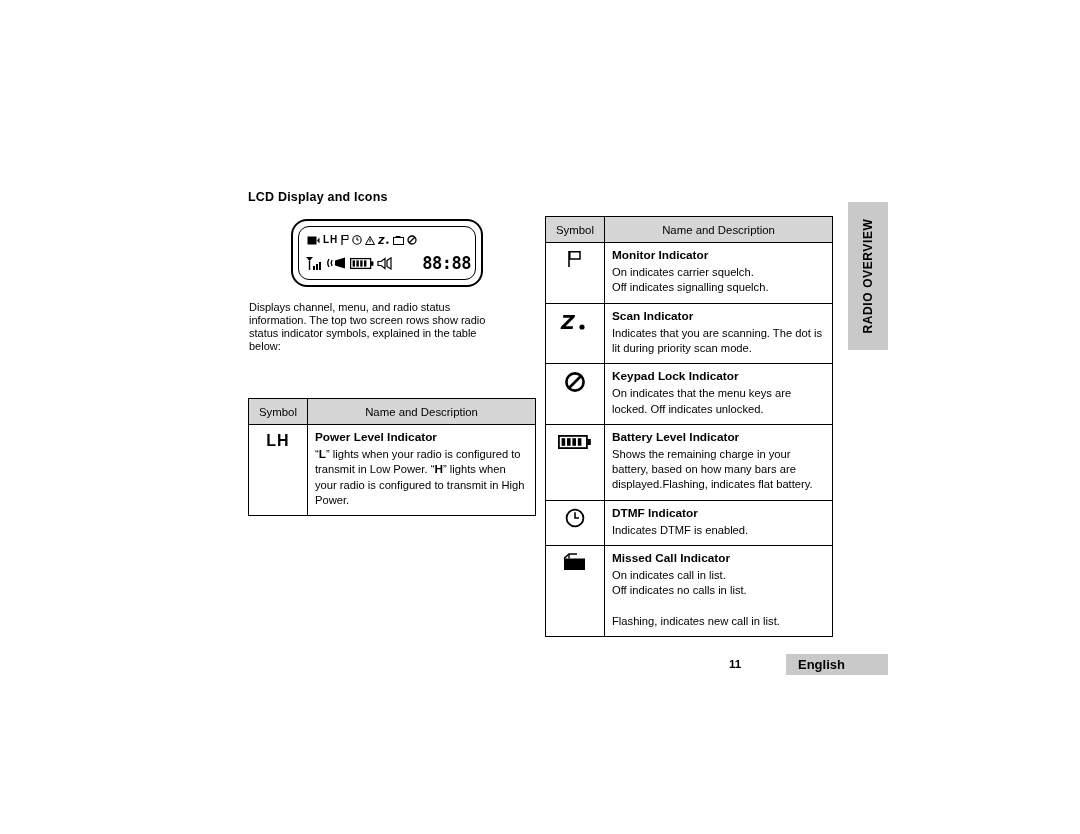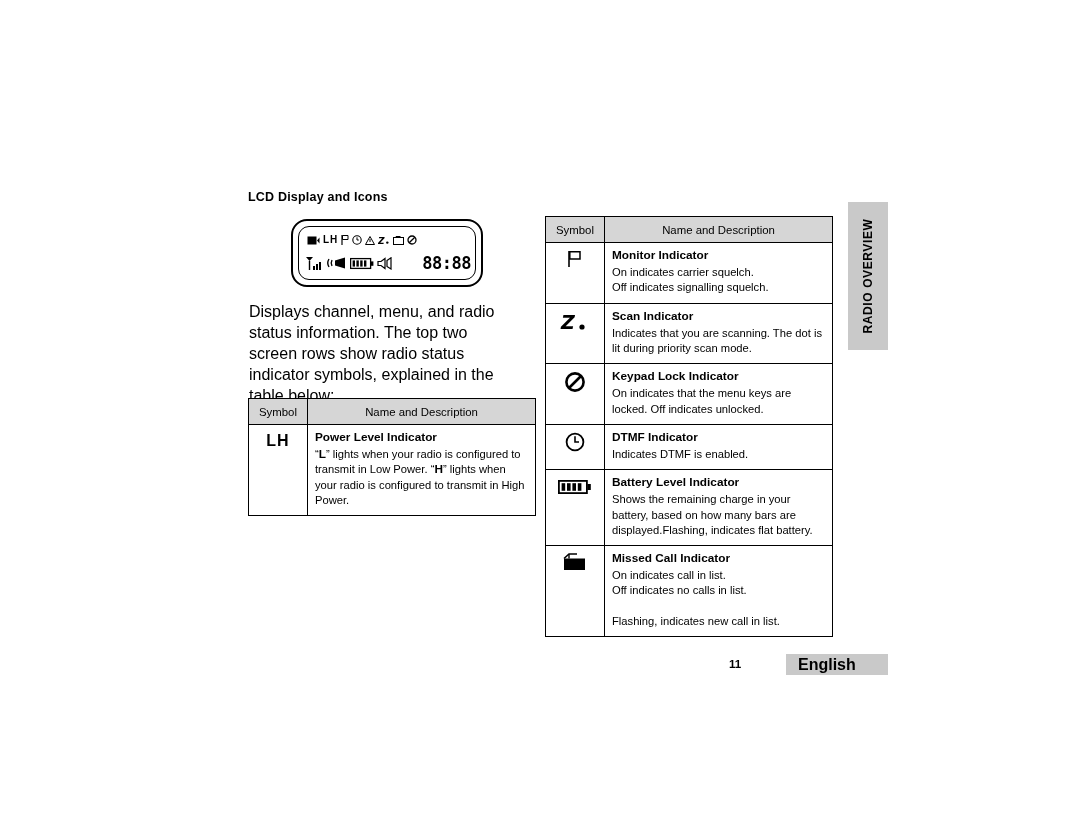--- a/index.html
+++ b/index.html
@@ -83,22 +83,22 @@
     display: inline-block;
     line-height: 1;
   }
 
   
   .body-text {
     position: absolute;
     left: 249px;
     top: 301px;
     width: 258px;
-    font-size: 16px;
-    line-height: 21px;
+    font-size: 11px;
+    line-height: 13px;
   }
 
   
   table.icontable {
     border-collapse: collapse;
     position: absolute;
     table-layout: fixed;
   }
   table.icontable td, table.icontable th {
     border: 1px solid #000;
@@ -177,21 +177,21 @@
     position: absolute;
     left: 786px;
     top: 654px;
     width: 102px;
     height: 21px;
     background: #c9c9c9;
     display: flex;
     align-items: center;
     padding-left: 12px;
     box-sizing: border-box;
-    font-size: 16px;
+    font-size: 13px;
     font-weight: bold;
   }
 
   
   svg { display: block; }
   .center-ico { margin: 0 auto; }
 </style>
 </head>
 <body>
 
@@ -371,35 +371,20 @@
           </svg>
         </span>
       </td>
       <td class="desc">
         <span class="ttl">Keypad Lock Indicator</span>
         <span>On indicates that the menu keys are locked. Off indicates unlocked.</span>
       </td>
     </tr>
 
     <tr>
-      <td class="symcell">
-        <span class="ico center-ico">
-          <svg width="20" height="20" viewBox="0 0 20 20" class="center-ico">
-            <circle cx="10" cy="10" r="8.4" fill="none" stroke="#000" stroke-width="1.8"></circle>
-            <path d="M10 4.2 L10 10 L14 10" stroke="#000" stroke-width="1.6" fill="none"></path>
-          </svg>
-        </span>
-      </td>
-      <td class="desc">
-        <span class="ttl">DTMF Indicator</span>
-        <span>Indicates DTMF is enabled.</span>
-      </td>
-    </tr>
-
-    <tr>
       <td class="symcell" style="padding-top:9px !important;">
         <span class="ico center-ico">
           <svg width="34" height="16" viewBox="0 0 34 16" class="center-ico">
             <rect x="0.9" y="1.9" width="28" height="12.2" fill="none" stroke="#000" stroke-width="1.8"></rect>
             <rect x="29.4" y="5" width="3.4" height="6" fill="#000"></rect>
             <rect x="3.6" y="4.2" width="3.6" height="7.6" fill="#000"></rect>
             <rect x="9" y="4.2" width="3.6" height="7.6" fill="#000"></rect>
             <rect x="14.4" y="4.2" width="3.6" height="7.6" fill="#000"></rect>
             <rect x="19.8" y="4.2" width="3.6" height="7.6" fill="#000"></rect>
           </svg>
@@ -407,20 +392,35 @@
       </td>
       <td class="desc">
         <span class="ttl">Battery Level Indicator</span>
         <span>Shows the remaining charge in your battery, based on how many bars are displayed.Flashing, indicates flat battery.</span>
       </td>
     </tr>
 
     <tr>
       <td class="symcell">
         <span class="ico center-ico">
+          <svg width="20" height="20" viewBox="0 0 20 20" class="center-ico">
+            <circle cx="10" cy="10" r="8.4" fill="none" stroke="#000" stroke-width="1.8"></circle>
+            <path d="M10 4.2 L10 10 L14 10" stroke="#000" stroke-width="1.6" fill="none"></path>
+          </svg>
+        </span>
+      </td>
+      <td class="desc">
+        <span class="ttl">DTMF Indicator</span>
+        <span>Indicates DTMF is enabled.</span>
+      </td>
+    </tr>
+
+    <tr>
+      <td class="symcell">
+        <span class="ico center-ico">
           <svg width="24" height="19" viewBox="0 0 24 19" class="center-ico">
             <path d="M1 5.5 L1 17 L22 17 L22 5.5 Z" fill="#000"></path>
             <path d="M1 5.5 L6 1 L14 1" fill="none" stroke="#000" stroke-width="1.6"></path>
             <path d="M6 1 L6 5.5" fill="none" stroke="#000" stroke-width="1.4"></path>
           </svg>
         </span>
       </td>
       <td class="desc">
         <span class="ttl">Missed Call Indicator</span>
         <span style="white-space:pre-line">On indicates call in list.

